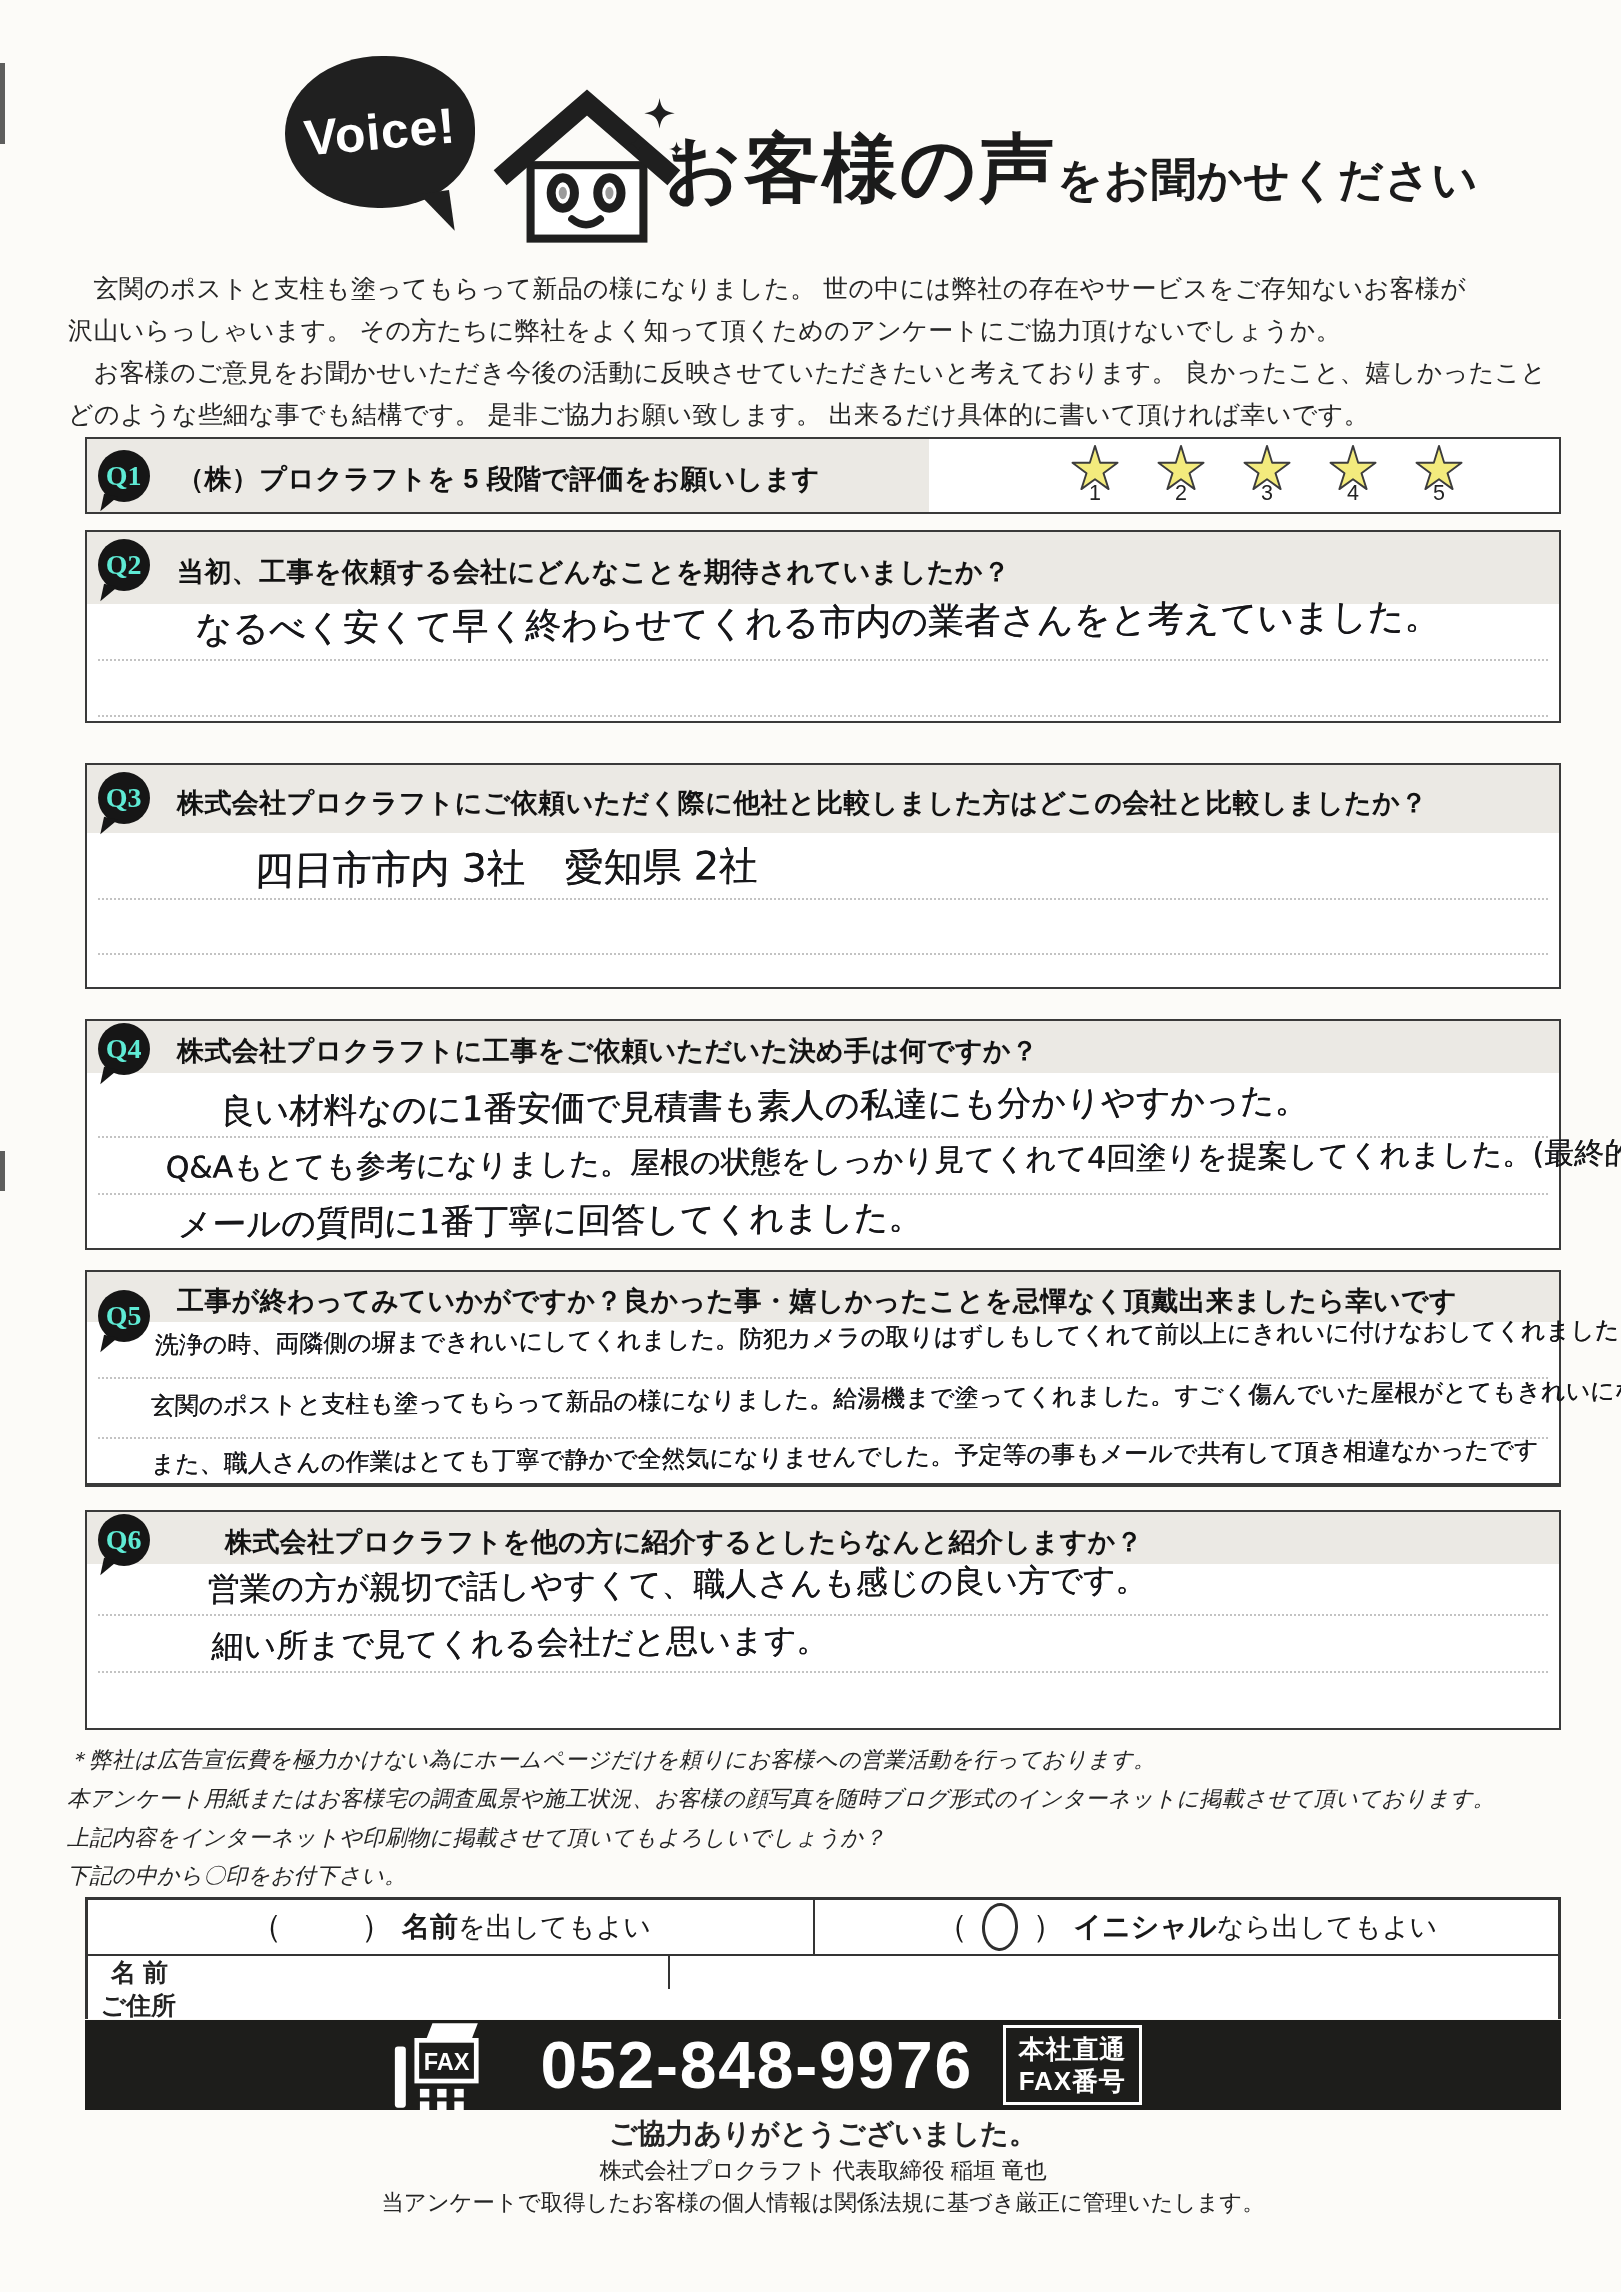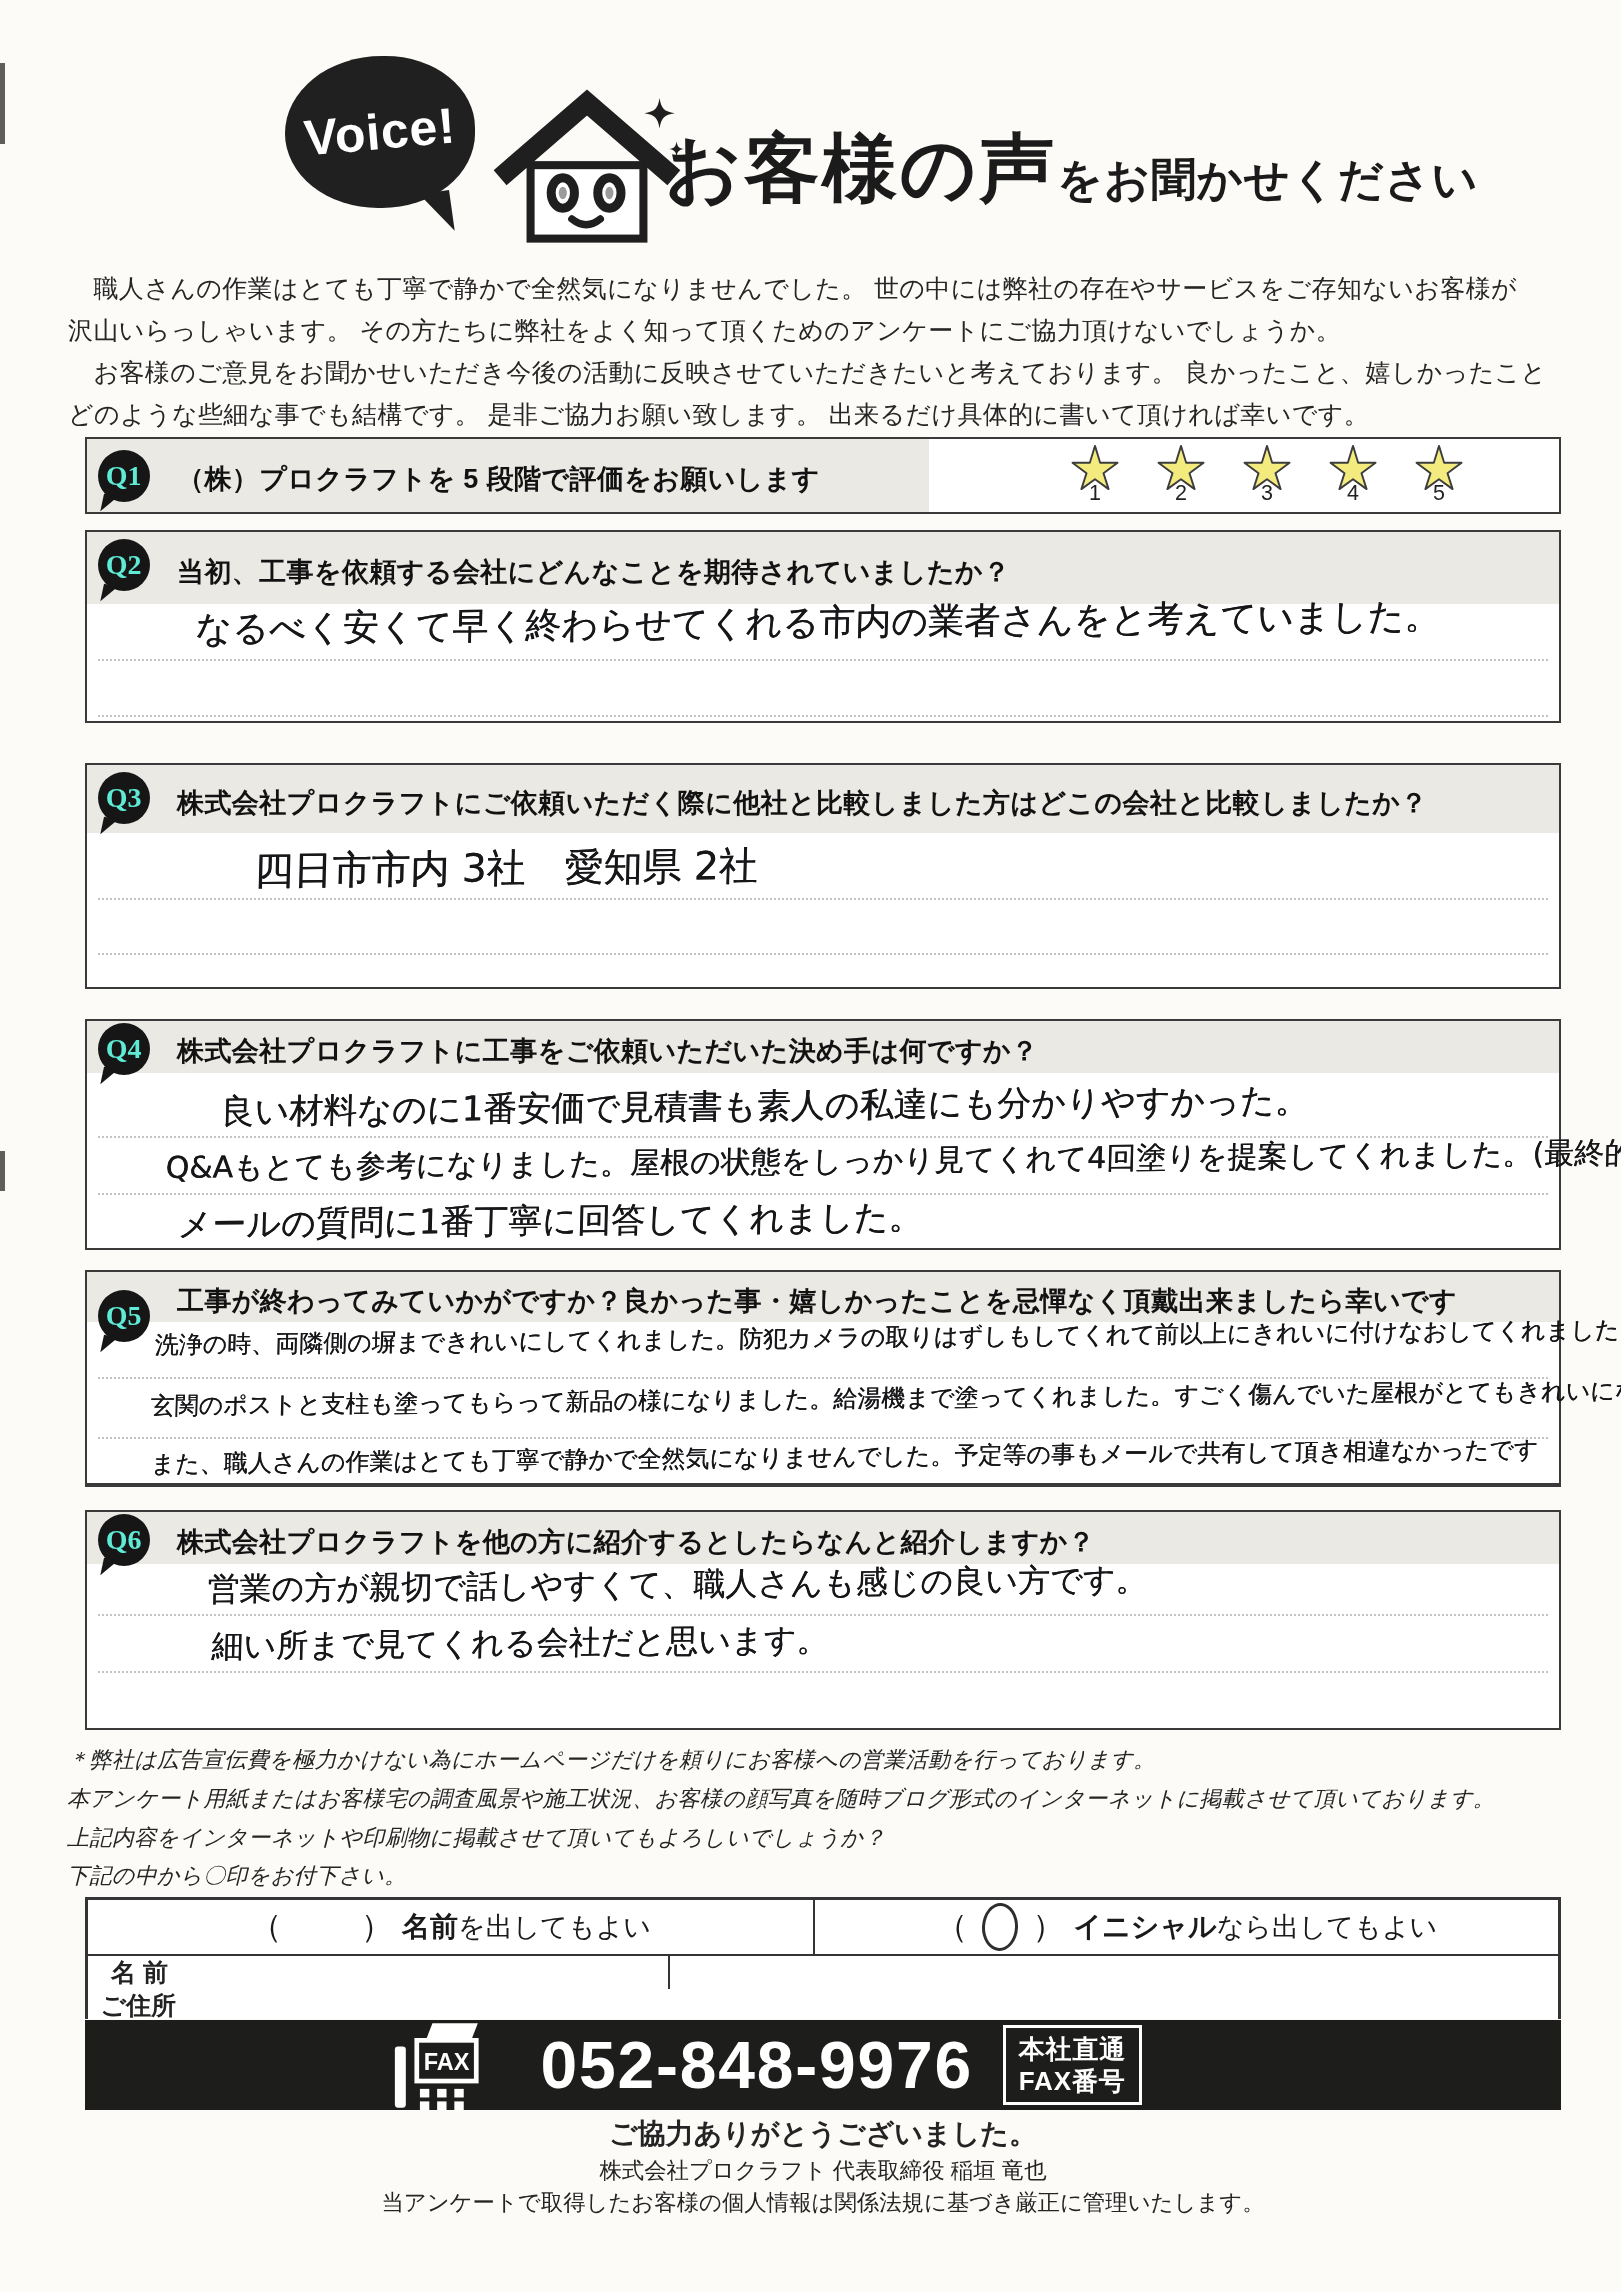--- a/index.html
+++ b/index.html
@@ -95,21 +95,21 @@
     <path d="M0,-17 C2,-5 5,-2 17,0 C5,2 2,5 0,17 C-2,5 -5,2 -17,0 C-5,-2 -2,-5 0,-17" transform="translate(172,62) scale(0.62)" fill="#1f1f1f"></path>
     <path d="M0,-17 C2,-5 5,-2 17,0 C5,2 2,5 0,17 C-2,5 -5,2 -17,0 C-5,-2 -2,-5 0,-17" transform="translate(215,68) scale(0.5)" fill="#1f1f1f"></path>
   </svg>
 
   <div class="title-row">
     <span class="title-main">お客様の声</span>
       <span class="title-sub">をお聞かせください</span>
   </div>
 
   <div class="intro">
-    <span>　職人さんの作業はとても丁寧で静かで全然気になりませんでした。 世の中には弊社の存在やサービスをご存知ないお客様が</span>
+    <span>　玄関のポストと支柱も塗ってもらって新品の様になりました。 世の中には弊社の存在やサービスをご存知ないお客様が</span>
     <span>沢山いらっしゃいます。 その方たちに弊社をよく知って頂くためのアンケートにご協力頂けないでしょうか。</span>
     <span>　お客様のご意見をお聞かせいただき今後の活動に反映させていただきたいと考えております。 良かったこと、嬉しかったこと</span>
     <span>どのような些細な事でも結構です。 是非ご協力お願い致します。 出来るだけ具体的に書いて頂ければ幸いです。</span>
   </div>
 
   <section class="qbox" style="top:437px;height:77px;">
     <div class="q1band"></div>
     <div class="qbubble" style="top:10.7px;">
       <span>Q1</span>
     </div>
@@ -194,21 +194,21 @@
     <div class="hand" style="left:68px;top:57px;font-size:24px;">洗浄の時、両隣側の塀まできれいにしてくれました。防犯カメラの取りはずしもしてくれて前以上にきれいに付けなおしてくれました。</div>
     <div class="hand" style="left:64px;top:118px;font-size:24px;">玄関のポストと支柱も塗ってもらって新品の様になりました。給湯機まで塗ってくれました。すごく傷んでいた屋根がとてもきれいになりました</div>
     <div class="hand" style="left:64px;top:176px;font-size:24px;">また、職人さんの作業はとても丁寧で静かで全然気になりませんでした。予定等の事もメールで共有して頂き相違なかったです</div>
   </section>
 
   <section class="qbox" style="top:1510px;height:220px;">
     <div class="qband" style="height:52px;"></div>
     <div class="qbubble" style="top:1.8px;">
       <span>Q6</span>
     </div>
-    <div class="qtext" style="top:11.6px;">株式会社プロクラフトを他の方に紹介するとしたらなんと紹介しますか？</div>
+    <div class="qtext" style="top:11.6px;margin-left:48px;">株式会社プロクラフトを他の方に紹介するとしたらなんと紹介しますか？</div>
     <div class="dotline" style="top:102px;"></div>
     <div class="dotline" style="top:159px;"></div>
     <div class="hand" style="left:121px;top:56px;font-size:32px;">営業の方が親切で話しやすくて、職人さんも感じの良い方です。</div>
     <div class="hand" style="left:125px;top:113px;font-size:32px;">細い所まで見てくれる会社だと思います。</div>
   </section>
 
   <div class="note" style="top:1745px;">＊弊社は広告宣伝費を極力かけない為にホームページだけを頼りにお客様への営業活動を行っております。</div>
   <div class="note" style="top:1784px;">本アンケート用紙またはお客様宅の調査風景や施工状況、お客様の顔写真を随時ブログ形式のインターネットに掲載させて頂いております。</div>
   <div class="note" style="top:1823px;">上記内容をインターネットや印刷物に掲載させて頂いてもよろしいでしょうか？</div>
   <div class="note" style="top:1861px;">下記の中から〇印をお付下さい。</div>

